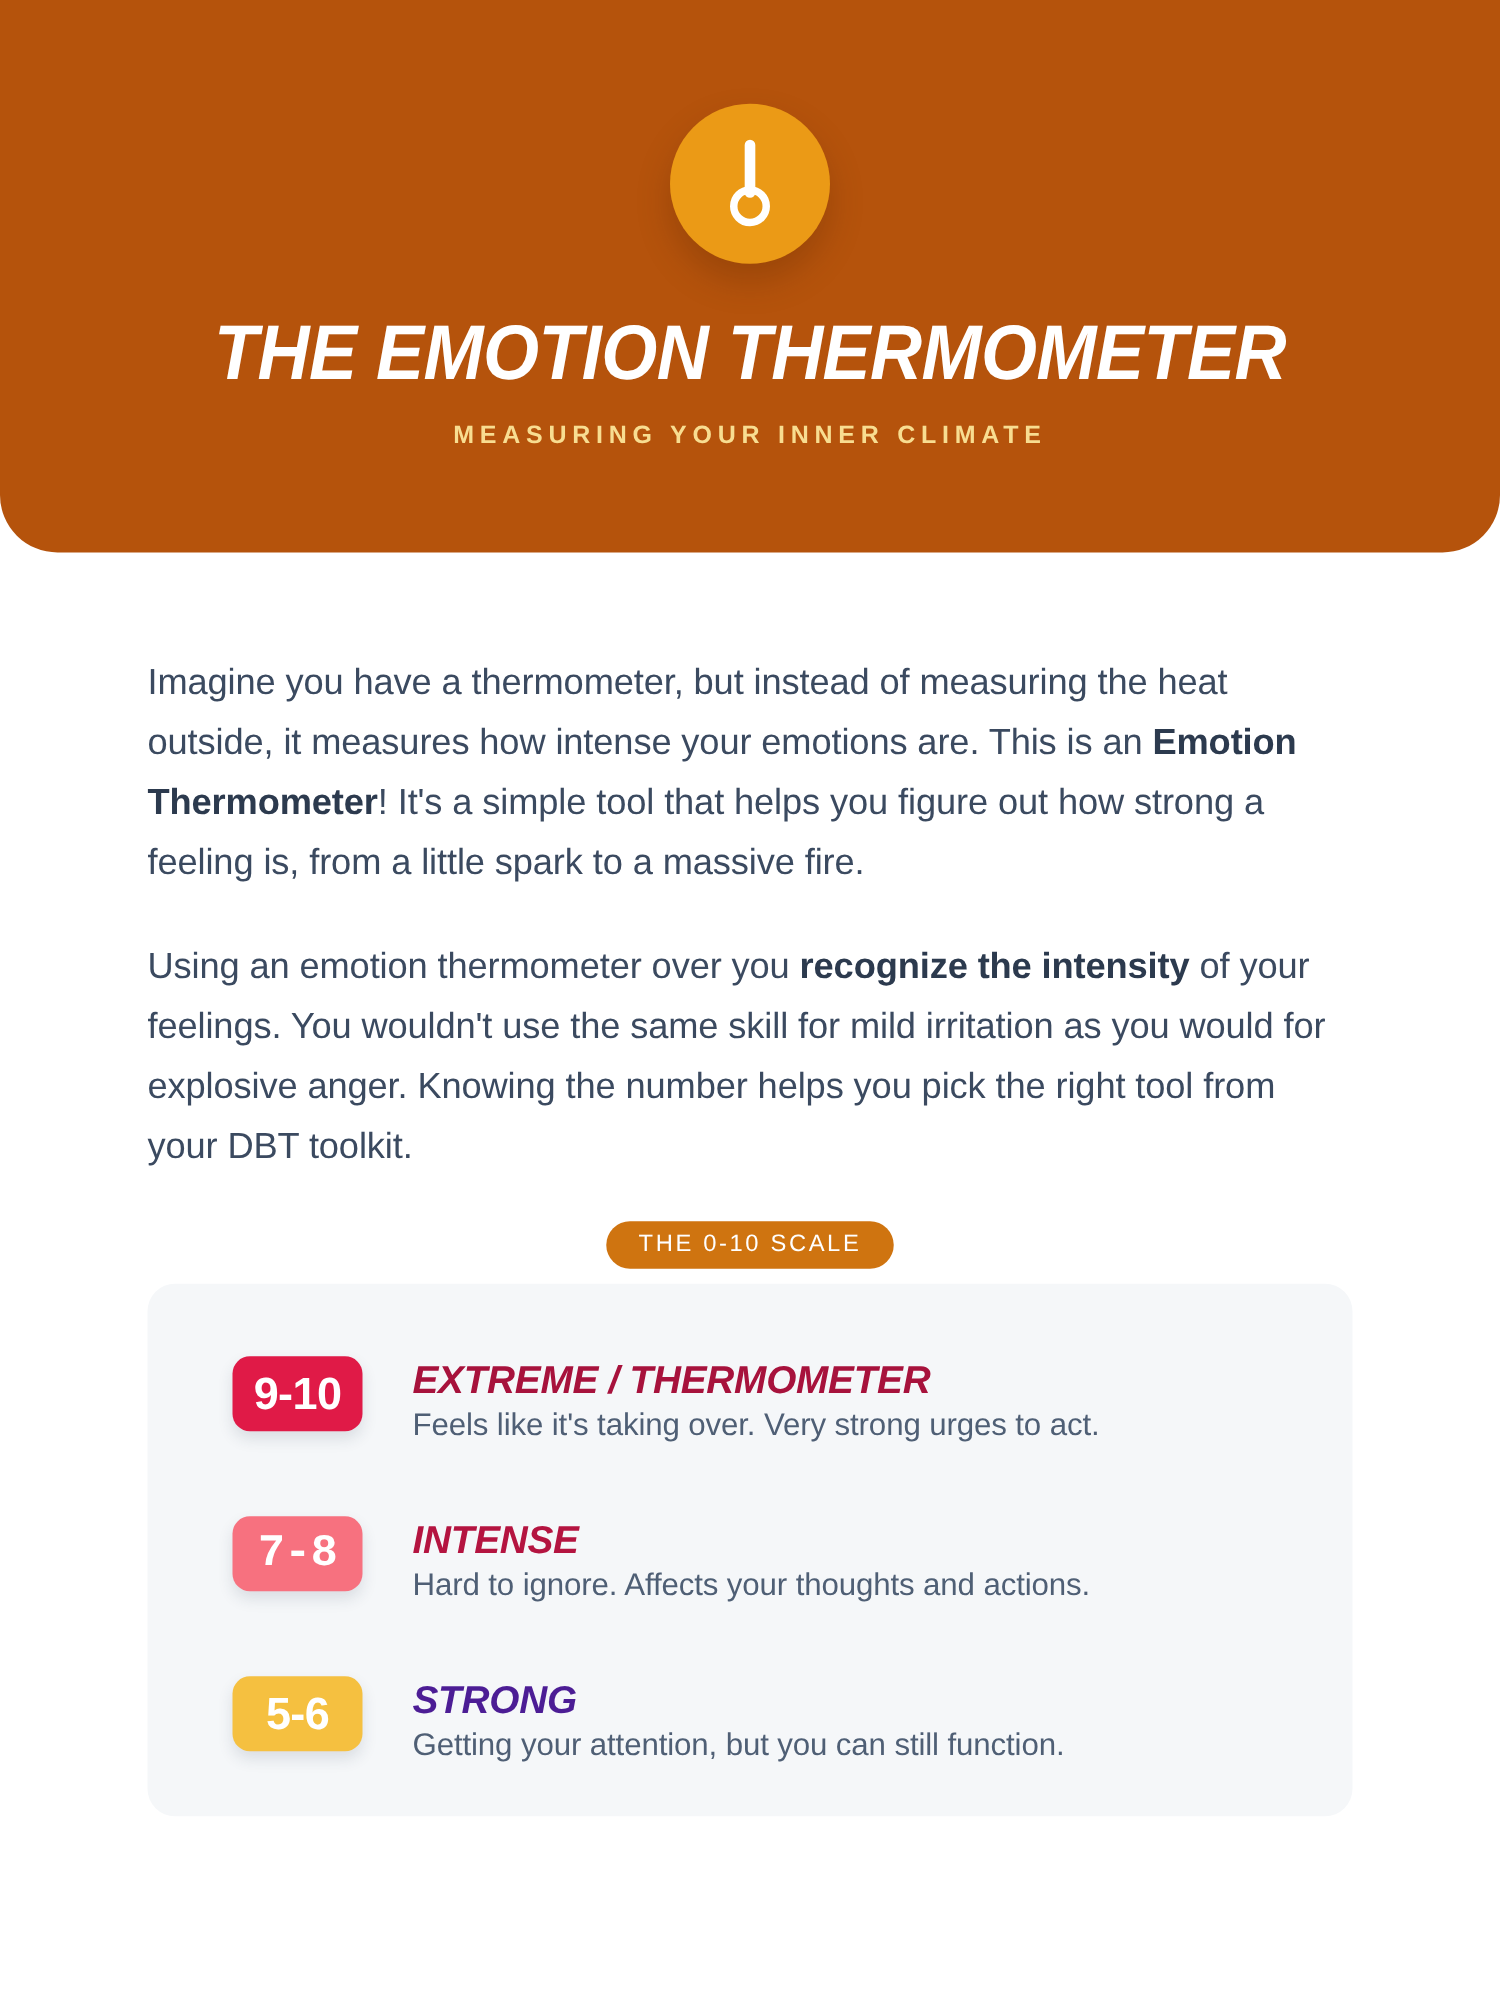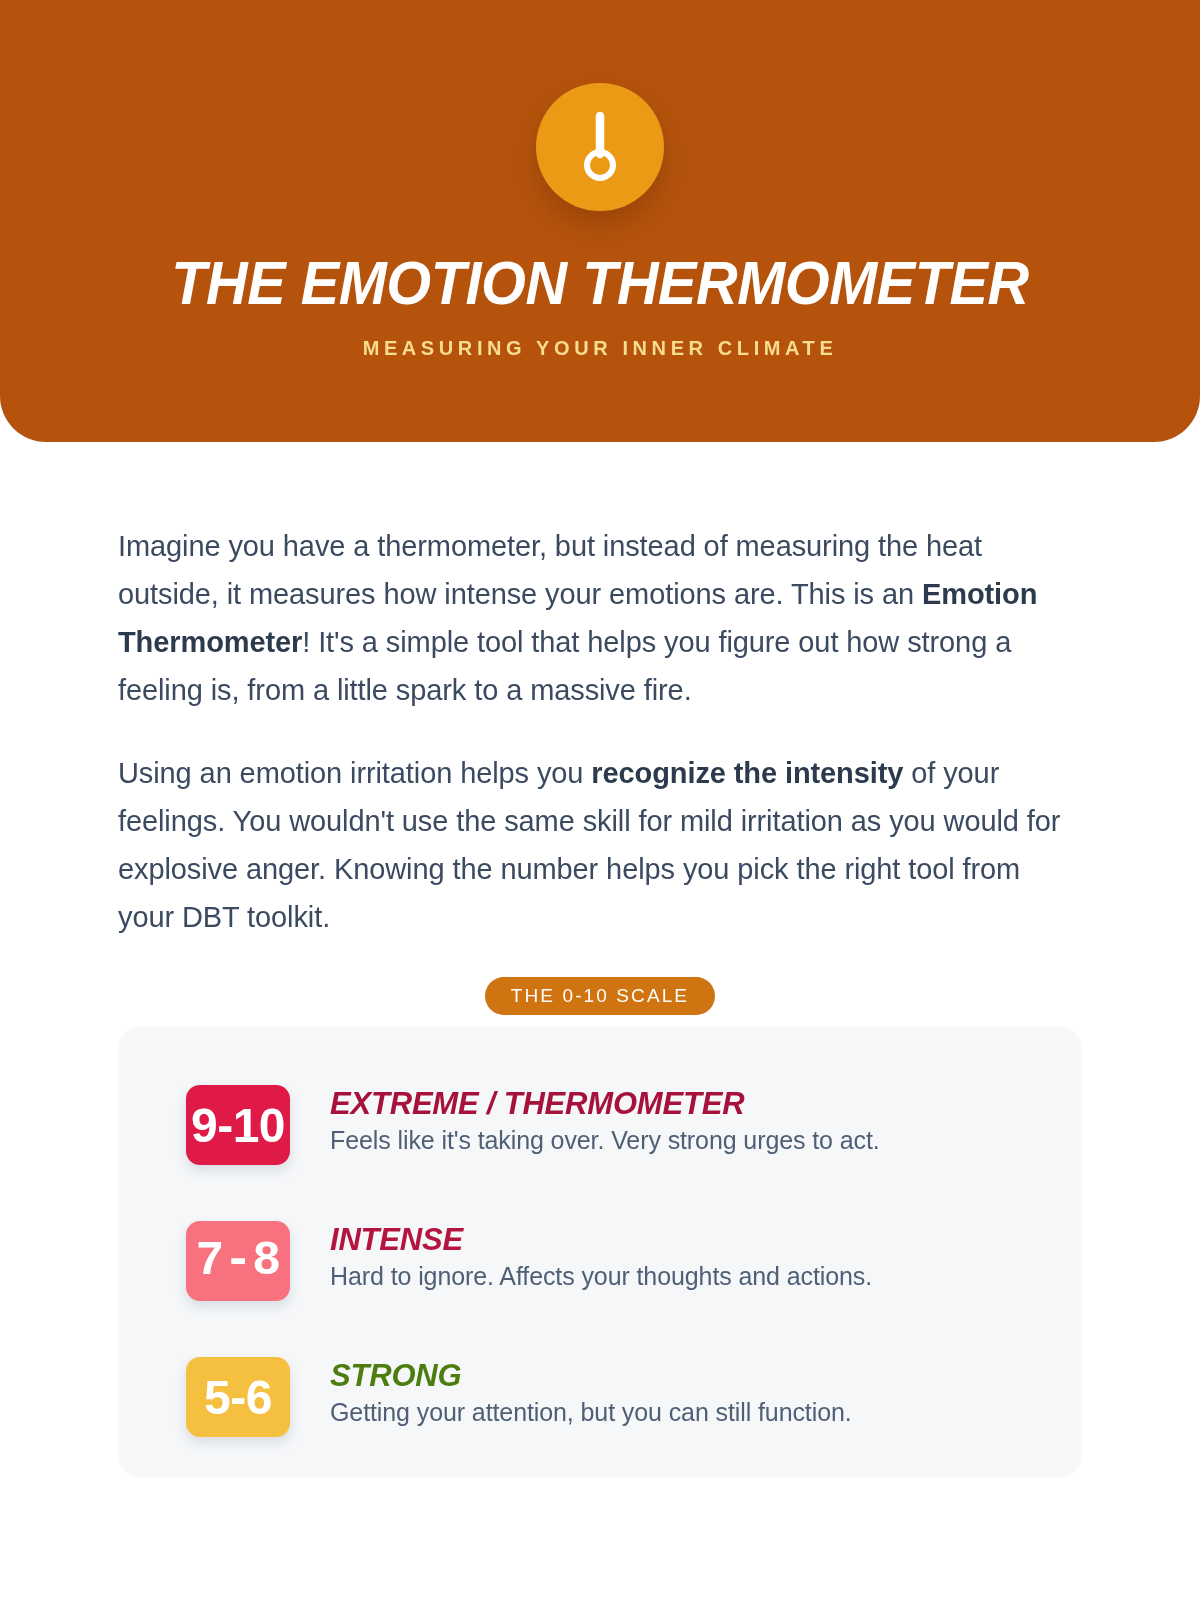--- a/index.html
+++ b/index.html
@@ -122,28 +122,28 @@
     align-items: flex-start;
     gap: 40px;
     margin-bottom: 56px;
   }
 
   .scale-row:last-child { margin-bottom: 0; }
 
   .level-chip {
     flex: 0 0 auto;
     width: 104px;
-    height: 80px;
+    height: 60px;
     border-radius: 14px;
     display: flex;
     align-items: center;
     justify-content: center;
     color: #ffffff;
     font-family: "Liberation Sans Narrow", "Liberation Sans", sans-serif;
-    font-size: 48px;
+    font-size: 36px;
     font-weight: bold;
     letter-spacing: -0.5px;
     box-shadow: 0 6px 12px rgba(40, 55, 75, 0.13);
   }
 
   .level-text { padding-top: 2px; }
 
   .level-title {
     margin: 0;
     font-family: "Liberation Sans Narrow", "Liberation Sans", sans-serif;
@@ -180,21 +180,21 @@
 
     <h1 class="hero-title">THE EMOTION THERMOMETER</h1>
 
     <p class="hero-subtitle">MEASURING YOUR INNER CLIMATE</p>
   </div>
 
   <div class="content">
 
     <p class="intro"><span>Imagine you have a thermometer, but instead of measuring the heat outside, it measures how intense your emotions are. This is an </span><b>Emotion Thermometer</b><span>! It's a simple tool that helps you figure out how strong a feeling is, from a little spark to a massive fire.</span></p>
 
-    <p class="intro"><span>Using an emotion irritation helps you </span><b>recognize the intensity</b><span> of your feelings. You wouldn't use the same skill for mild irritation as you would for explosive anger. Knowing the number helps you pick the right tool from your DBT toolkit.</span></p>
+    <p class="intro"><span>Using an emotion thermometer over you </span><b>recognize the intensity</b><span> of your feelings. You wouldn't use the same skill for mild irritation as you would for explosive anger. Knowing the number helps you pick the right tool from your DBT toolkit.</span></p>
 
     <div class="scale-badge-row">
       <span class="scale-badge">THE 0-10 SCALE</span>
     </div>
 
     <div class="scale-card">
       <div id="scale-rows">
           <div class="scale-row">
             <div class="level-chip" style="background: rgb(224, 26, 71);">9-10</div>
             <div class="level-text">
@@ -205,21 +205,21 @@
           <div class="scale-row">
             <div class="level-chip" style="background: rgb(247, 113, 127); font-family: Liberation Mono, monospace;">7-8</div>
             <div class="level-text">
               <p class="level-title" style="color: rgb(180, 20, 64);">INTENSE</p>
               <p class="level-desc">Hard to ignore. Affects your thoughts and actions.</p>
             </div>
           </div>
           <div class="scale-row">
             <div class="level-chip" style="background: rgb(245, 192, 64);">5-6</div>
             <div class="level-text">
-              <p class="level-title" style="color: #4d7c0f;">STRONG</p>
+              <p class="level-title" style="color: #4c1d95;">STRONG</p>
               <p class="level-desc">Getting your attention, but you can still function.</p>
             </div>
           </div>
         </div>
     </div>
 
   </div>
 </div>
 
 </body></html>

